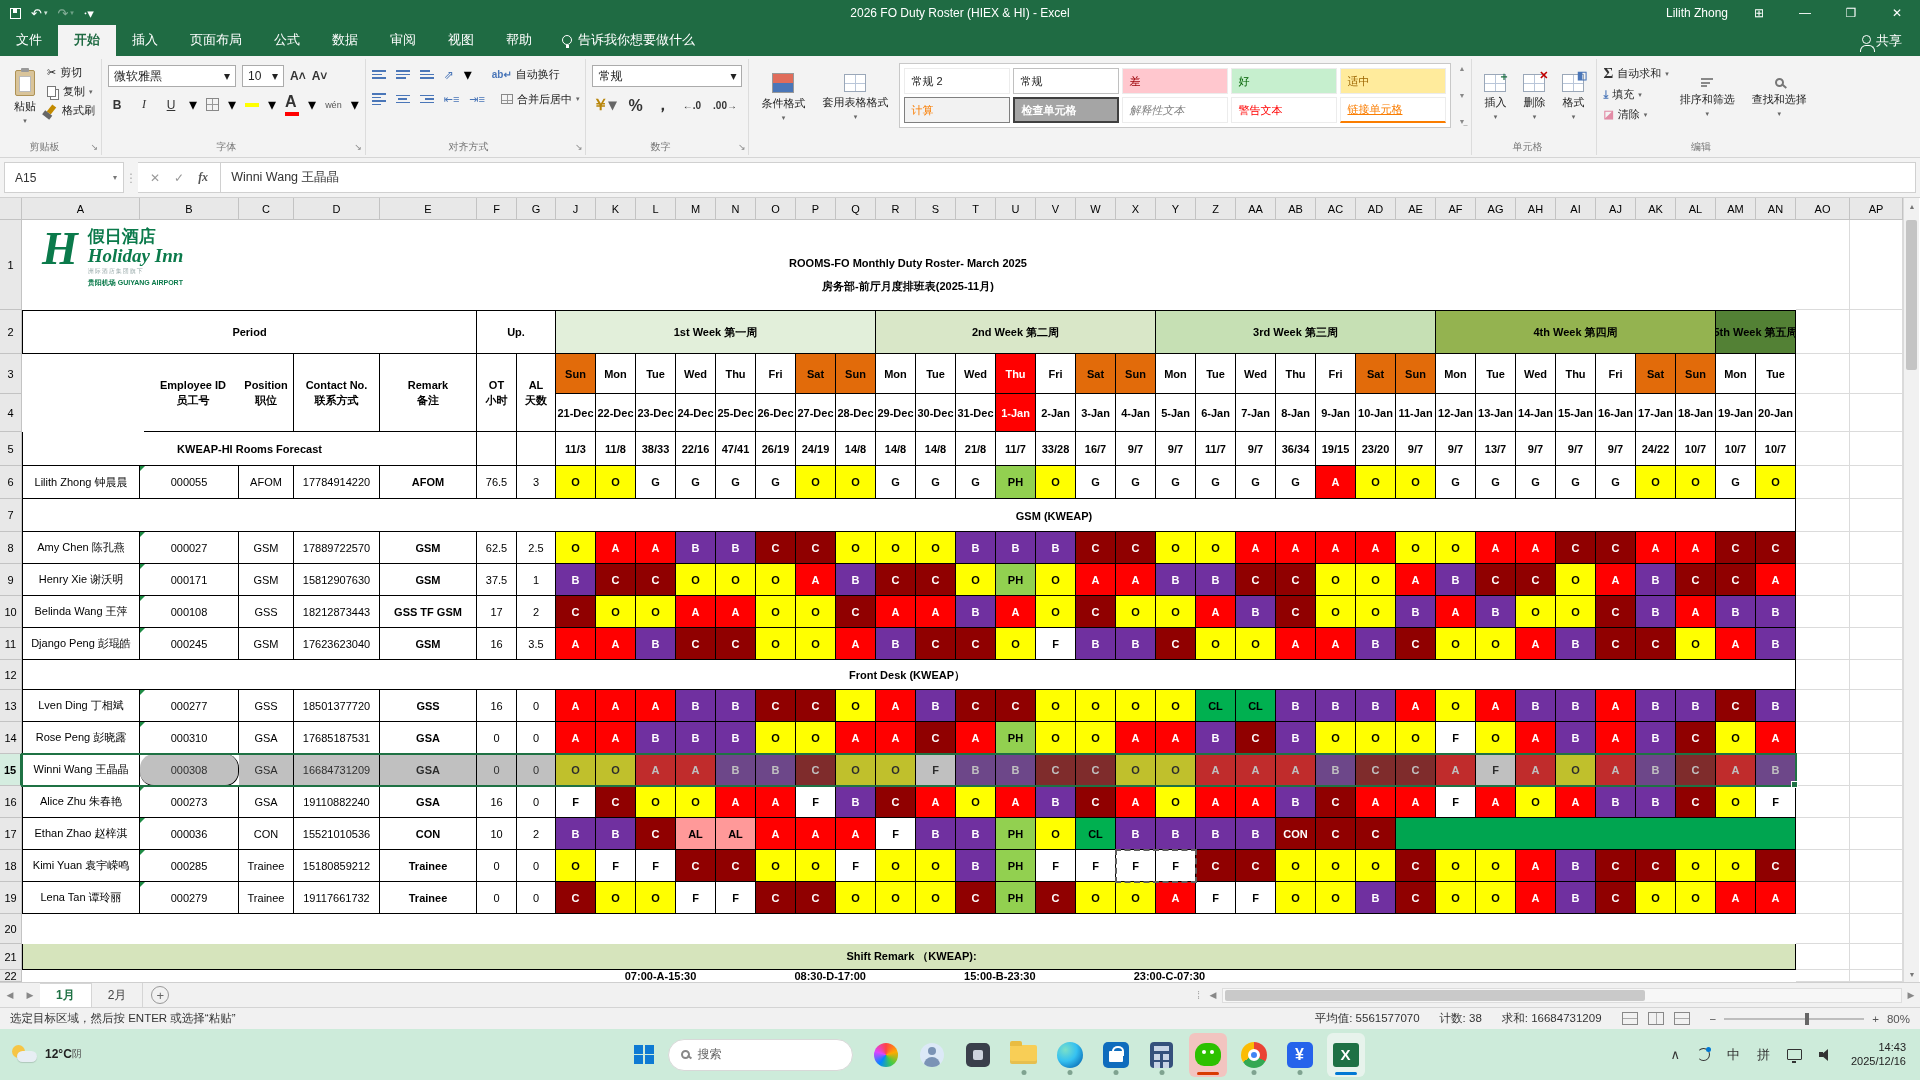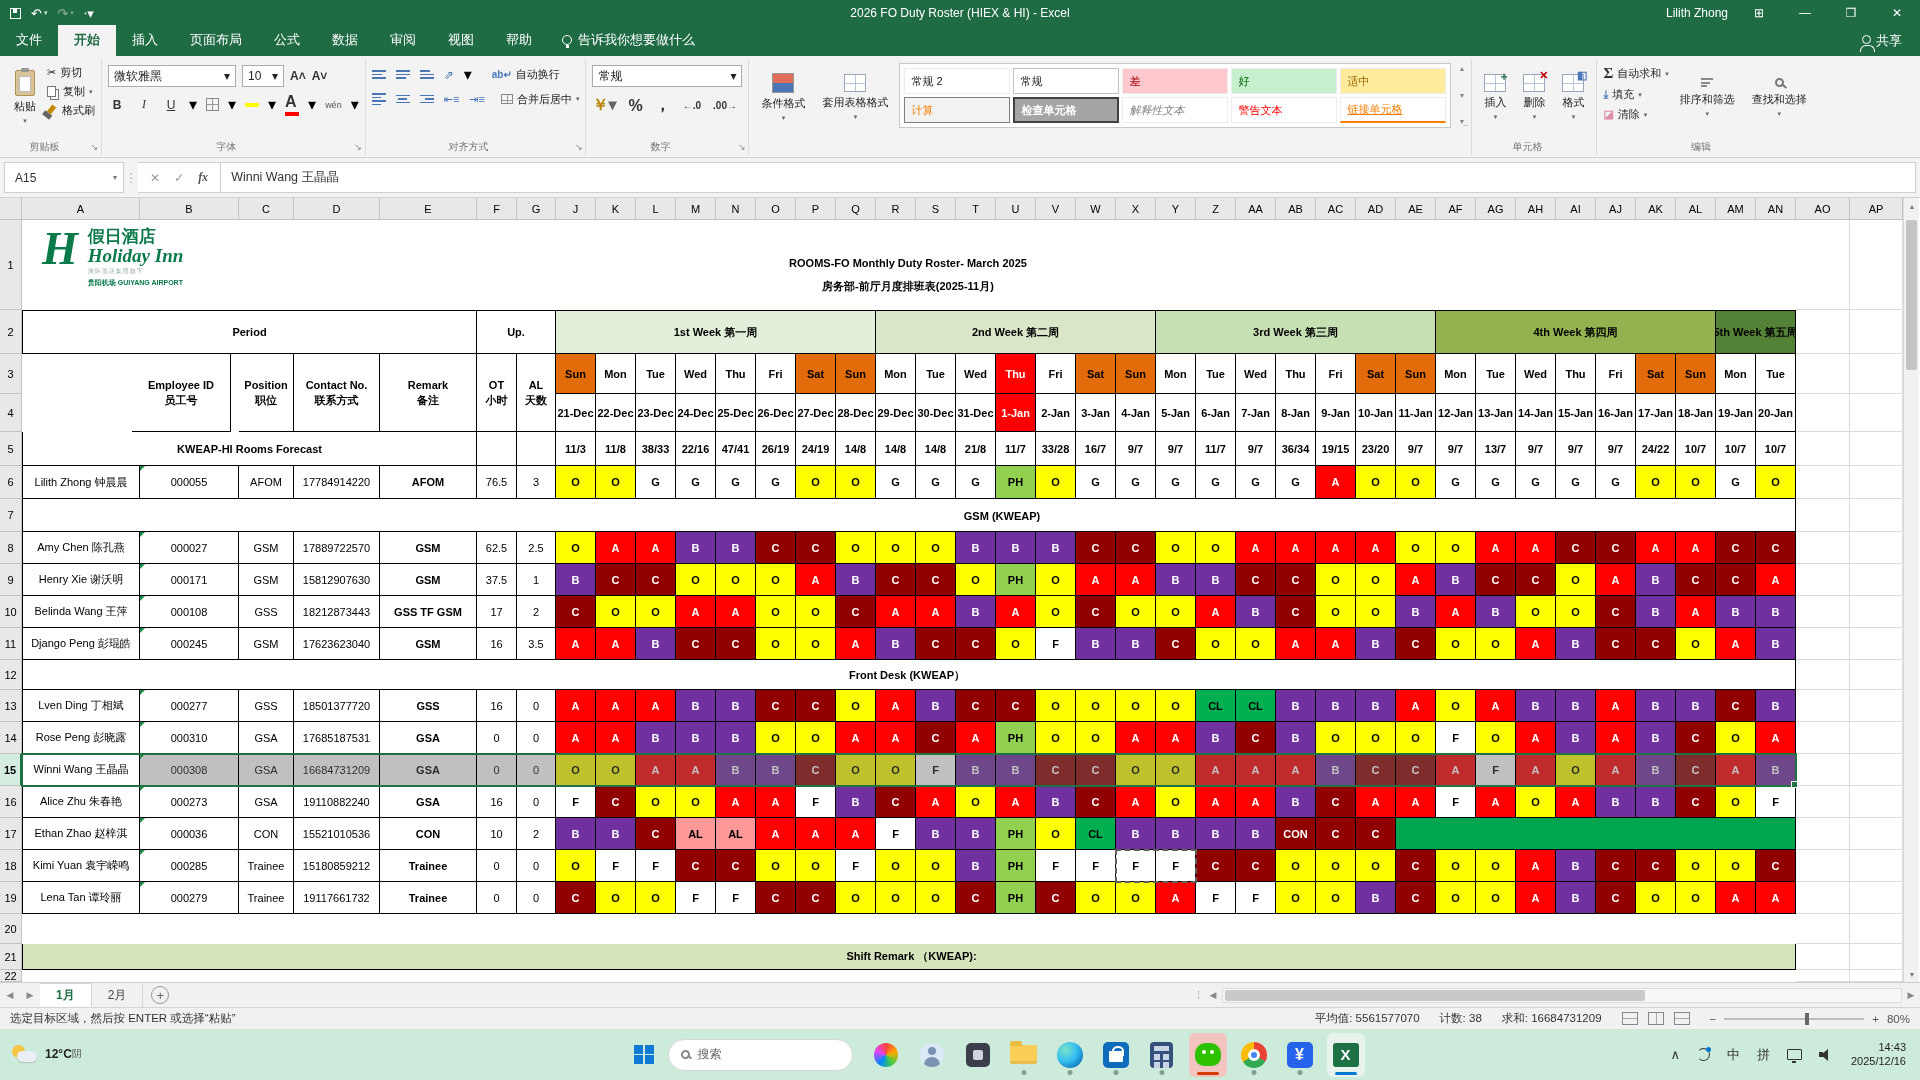--- a/index.html
+++ b/index.html
@@ -316,21 +316,21 @@
     <div class="cl hdr" style="left: 0px; top: 970px; width: 22px; height: 12px;">22</div>
     <div class="cl b13" style="left: 558px; top: 252px; width: 700px; height: 22px;">ROOMS-FO Monthly Duty Roster- March 2025</div>
     <div class="cl b13" style="left: 558px; top: 276px; width: 700px; height: 20px;">房务部-前厅月度排班表(2025-11月)</div>
     <div class="cl tb tl tt b14" style="left: 22px; top: 310px; width: 455px; height: 44px;">Period</div>
     <div class="cl tb tt b14" style="left: 477px; top: 310px; width: 79px; height: 44px;">Up.</div>
     <div class="cl tb tt wk" style="left: 556px; top: 310px; width: 320px; height: 44px; color: rgb(0, 0, 0); background: rgb(226, 239, 218);">1st Week 第一周</div>
     <div class="cl tb tt wk" style="left: 876px; top: 310px; width: 280px; height: 44px; color: rgb(0, 0, 0); background: rgb(217, 231, 200);">2nd Week 第二周</div>
     <div class="cl tb tt wk" style="left: 1156px; top: 310px; width: 280px; height: 44px; color: rgb(0, 0, 0); background: rgb(198, 224, 180);">3rd Week 第三周</div>
     <div class="cl tb tt wk" style="left: 1436px; top: 310px; width: 280px; height: 44px; color: rgb(0, 0, 0); background: rgb(148, 179, 80);">4th Week 第四周</div>
     <div class="cl tb tt wk" style="left: 1716px; top: 310px; width: 80px; height: 44px; color: rgb(0, 0, 0); background: rgb(83, 129, 53);">5th Week 第五周</div>
-    <div class="cl tb h2l" style="left: 132px; top: 354px; width: 99px; height: 78px;"><span>Employee ID</span><span>员工号</span></div>
+    <div class="cl tb h2l" style="left: 144px; top: 354px; width: 99px; height: 78px;"><span>Employee ID</span><span>员工号</span></div>
     <div class="cl tb h2l" style="left: 239px; top: 354px; width: 55px; height: 78px;"><span>Position</span><span>职位</span></div>
     <div class="cl tb h2l" style="left: 294px; top: 354px; width: 86px; height: 78px;"><span>Contact No.</span><span>联系方式</span></div>
     <div class="cl tb h2l" style="left: 380px; top: 354px; width: 97px; height: 78px;"><span>Remark</span><span>备注</span></div>
     <div class="cl tb h2l" style="left: 477px; top: 354px; width: 40px; height: 78px;"><span>OT</span><span>小时</span></div>
     <div class="cl tb h2l" style="left: 517px; top: 354px; width: 39px; height: 78px;"><span>AL</span><span>天数</span></div>
     <div class="cl tb b10" style="left: 556px; top: 354px; width: 40px; height: 40px; color: rgb(0, 0, 0); background: rgb(226, 107, 10);">Sun</div>
     <div class="cl tb b10" style="left: 596px; top: 354px; width: 40px; height: 40px; color: rgb(0, 0, 0); background: rgb(255, 255, 255);">Mon</div>
     <div class="cl tb b10" style="left: 636px; top: 354px; width: 40px; height: 40px; color: rgb(0, 0, 0); background: rgb(255, 255, 255);">Tue</div>
     <div class="cl tb b10" style="left: 676px; top: 354px; width: 40px; height: 40px; color: rgb(0, 0, 0); background: rgb(255, 255, 255);">Wed</div>
     <div class="cl tb b10" style="left: 716px; top: 354px; width: 40px; height: 40px; color: rgb(0, 0, 0); background: rgb(255, 255, 255);">Thu</div>
@@ -419,21 +419,21 @@
     <div class="cl tb b9" style="left: 1436px; top: 432px; width: 40px; height: 34px;">9/7</div>
     <div class="cl tb b9" style="left: 1476px; top: 432px; width: 40px; height: 34px;">13/7</div>
     <div class="cl tb b9" style="left: 1516px; top: 432px; width: 40px; height: 34px;">9/7</div>
     <div class="cl tb b9" style="left: 1556px; top: 432px; width: 40px; height: 34px;">9/7</div>
     <div class="cl tb b9" style="left: 1596px; top: 432px; width: 40px; height: 34px;">9/7</div>
     <div class="cl tb b9" style="left: 1636px; top: 432px; width: 40px; height: 34px;">24/22</div>
     <div class="cl tb b9" style="left: 1676px; top: 432px; width: 40px; height: 34px;">10/7</div>
     <div class="cl tb b9" style="left: 1716px; top: 432px; width: 40px; height: 34px;">10/7</div>
     <div class="cl tb b9" style="left: 1756px; top: 432px; width: 40px; height: 34px;">10/7</div>
     <div class="cl tb tl" style="left: 22px; top: 499px; width: 1774px; height: 33px;"></div>
-    <div class="cl sec" style="left: 752px; top: 499px; width: 500px; height: 33px;">GSM (KWEAP)</div>
+    <div class="cl sec" style="left: 804px; top: 499px; width: 500px; height: 33px;">GSM (KWEAP)</div>
     <div class="cl tb tl" style="left: 22px; top: 660px; width: 1774px; height: 30px;"></div>
     <div class="cl sec" style="left: 657px; top: 660px; width: 500px; height: 30px;">Front Desk (KWEAP）</div>
     <div class="cl tb tl nm" style="left: 22px; top: 466px; width: 118px; height: 33px;">Lilith Zhong 钟晨晨</div>
     <div class="cl tb tri" style="left: 140px; top: 466px; width: 99px; height: 33px;">000055</div>
     <div class="cl tb" style="left: 239px; top: 466px; width: 55px; height: 33px;">AFOM</div>
     <div class="cl tb" style="left: 294px; top: 466px; width: 86px; height: 33px;">17784914220</div>
     <div class="cl tb rb" style="left: 380px; top: 466px; width: 97px; height: 33px;">AFOM</div>
     <div class="cl tb" style="left: 477px; top: 466px; width: 40px; height: 33px;">76.5</div>
     <div class="cl tb" style="left: 517px; top: 466px; width: 39px; height: 33px;">3</div>
     <div class="cl tb sb" style="left: 556px; top: 466px; width: 40px; height: 33px; color: rgb(0, 0, 0); background: rgb(255, 255, 0);">O</div>
@@ -689,21 +689,21 @@
     <div class="cl tb sb" style="left: 1436px; top: 722px; width: 40px; height: 32px; color: rgb(0, 0, 0); background: rgb(255, 255, 255);">F</div>
     <div class="cl tb sb" style="left: 1476px; top: 722px; width: 40px; height: 32px; color: rgb(0, 0, 0); background: rgb(255, 255, 0);">O</div>
     <div class="cl tb sb" style="left: 1516px; top: 722px; width: 40px; height: 32px; color: rgb(255, 255, 255); background: rgb(255, 0, 0);">A</div>
     <div class="cl tb sb" style="left: 1556px; top: 722px; width: 40px; height: 32px; color: rgb(255, 255, 255); background: rgb(112, 48, 160);">B</div>
     <div class="cl tb sb" style="left: 1596px; top: 722px; width: 40px; height: 32px; color: rgb(255, 255, 255); background: rgb(255, 0, 0);">A</div>
     <div class="cl tb sb" style="left: 1636px; top: 722px; width: 40px; height: 32px; color: rgb(255, 255, 255); background: rgb(112, 48, 160);">B</div>
     <div class="cl tb sb" style="left: 1676px; top: 722px; width: 40px; height: 32px; color: rgb(255, 255, 255); background: rgb(144, 0, 0);">C</div>
     <div class="cl tb sb" style="left: 1716px; top: 722px; width: 40px; height: 32px; color: rgb(0, 0, 0); background: rgb(255, 255, 0);">O</div>
     <div class="cl tb sb" style="left: 1756px; top: 722px; width: 40px; height: 32px; color: rgb(255, 255, 255); background: rgb(255, 0, 0);">A</div>
     <div class="cl tb tl nm" style="left: 22px; top: 754px; width: 118px; height: 32px;">Winni Wang 王晶晶</div>
-    <div class="cl tb tri dim" style="left: 140px; top: 754px; width: 99px; height: 32px;">000308</div>
+    <div class="cl tb tri dim" style="left: 140px; top: 754px; width: 99px; height: 32px; border-radius: 14px;">000308</div>
     <div class="cl tb dim" style="left: 239px; top: 754px; width: 55px; height: 32px;">GSA</div>
     <div class="cl tb dim" style="left: 294px; top: 754px; width: 86px; height: 32px;">16684731209</div>
     <div class="cl tb rb dim" style="left: 380px; top: 754px; width: 97px; height: 32px;">GSA</div>
     <div class="cl tb dim" style="left: 477px; top: 754px; width: 40px; height: 32px;">0</div>
     <div class="cl tb dim" style="left: 517px; top: 754px; width: 39px; height: 32px;">0</div>
     <div class="cl tb sb dim" style="left: 556px; top: 754px; width: 40px; height: 32px; color: rgb(0, 0, 0); background: rgb(255, 255, 0);">O</div>
     <div class="cl tb sb dim" style="left: 596px; top: 754px; width: 40px; height: 32px; color: rgb(0, 0, 0); background: rgb(255, 255, 0);">O</div>
     <div class="cl tb sb dim" style="left: 636px; top: 754px; width: 40px; height: 32px; color: rgb(255, 255, 255); background: rgb(255, 0, 0);">A</div>
     <div class="cl tb sb dim" style="left: 676px; top: 754px; width: 40px; height: 32px; color: rgb(255, 255, 255); background: rgb(255, 0, 0);">A</div>
     <div class="cl tb sb dim" style="left: 716px; top: 754px; width: 40px; height: 32px; color: rgb(255, 255, 255); background: rgb(112, 48, 160);">B</div>
@@ -873,20 +873,21 @@
     <div class="cl tb sb" style="left: 1436px; top: 882px; width: 40px; height: 32px; color: rgb(0, 0, 0); background: rgb(255, 255, 0);">O</div>
     <div class="cl tb sb" style="left: 1476px; top: 882px; width: 40px; height: 32px; color: rgb(0, 0, 0); background: rgb(255, 255, 0);">O</div>
     <div class="cl tb sb" style="left: 1516px; top: 882px; width: 40px; height: 32px; color: rgb(255, 255, 255); background: rgb(255, 0, 0);">A</div>
     <div class="cl tb sb" style="left: 1556px; top: 882px; width: 40px; height: 32px; color: rgb(255, 255, 255); background: rgb(112, 48, 160);">B</div>
     <div class="cl tb sb" style="left: 1596px; top: 882px; width: 40px; height: 32px; color: rgb(255, 255, 255); background: rgb(144, 0, 0);">C</div>
     <div class="cl tb sb" style="left: 1636px; top: 882px; width: 40px; height: 32px; color: rgb(0, 0, 0); background: rgb(255, 255, 0);">O</div>
     <div class="cl tb sb" style="left: 1676px; top: 882px; width: 40px; height: 32px; color: rgb(0, 0, 0); background: rgb(255, 255, 0);">O</div>
     <div class="cl tb sb" style="left: 1716px; top: 882px; width: 40px; height: 32px; color: rgb(255, 255, 255); background: rgb(255, 0, 0);">A</div>
     <div class="cl tb sb" style="left: 1756px; top: 882px; width: 40px; height: 32px; color: rgb(255, 255, 255); background: rgb(255, 0, 0);">A</div>
     <div class="cl band" style="left: 22px; top: 944px; width: 1774px; height: 26px;">Shift Remark （KWEAP):</div>
+    <div class="cl tiny" style="left: 22px; top: 970px; width: 1774px; height: 12px;">07:00-A-15:30  08:30-D-17:00  15:00-B-23:30  23:00-C-07:30</div>
   </div>
 
 <div class="titlebar">
   <div class="qat">
     <span class="qbtn">
         <span class="disk"></span>
       </span>
     <span class="qbtn">↶<span class="dd">▾</span></span>
     <span class="qbtn dim-ico">↷<span class="dd">▾</span></span>
     <span class="qbtn">⸱▾</span>

